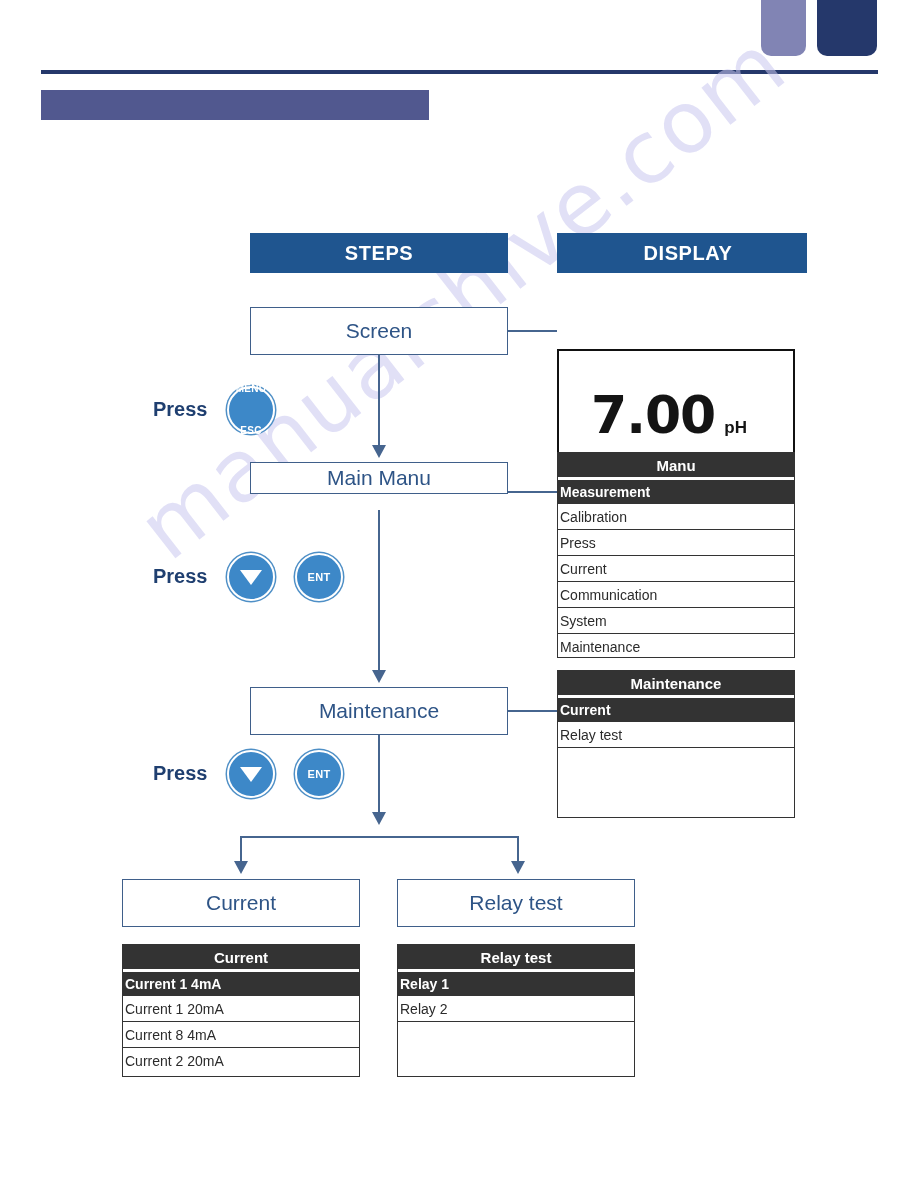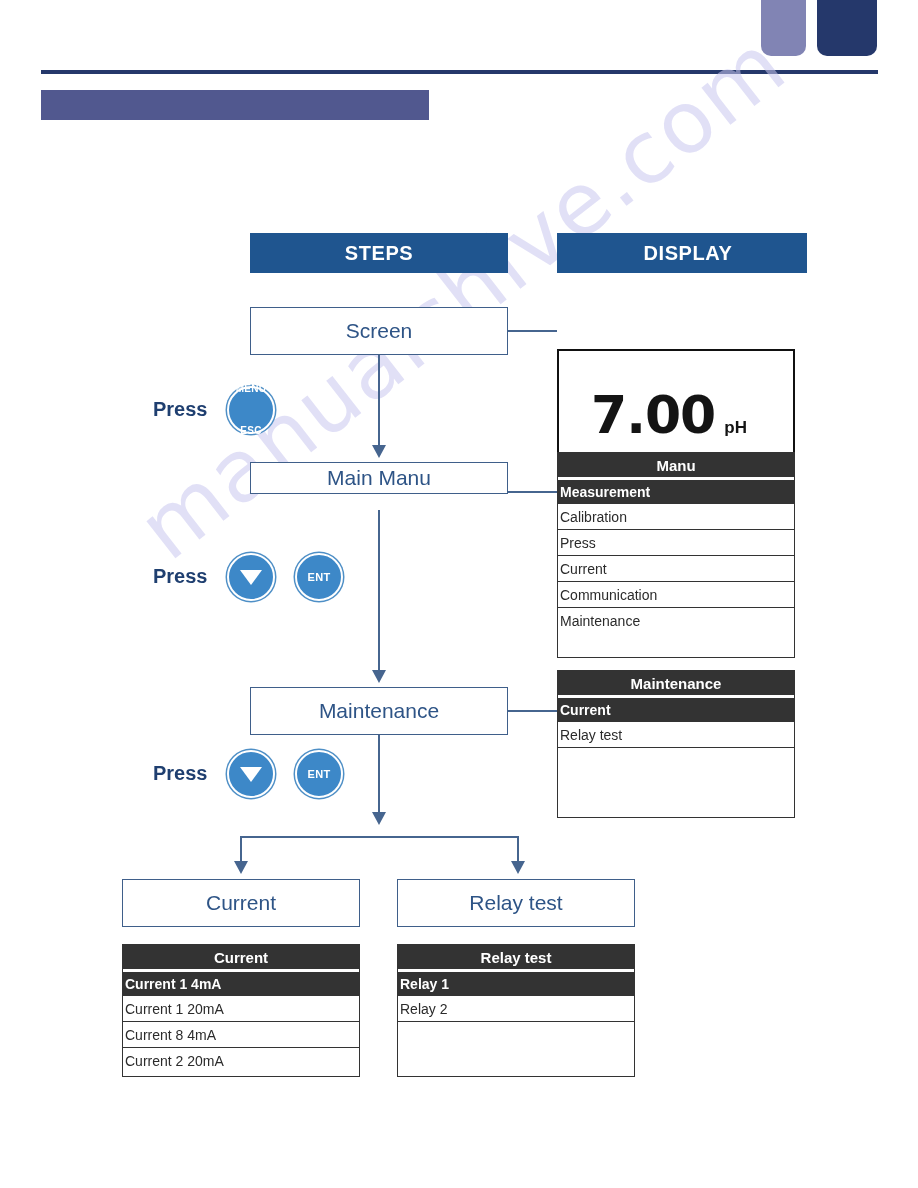--- a/index.html
+++ b/index.html
@@ -358,20 +358,23 @@
     <div class="lcd-row">
       <span>Press</span>
     </div>
     <div class="lcd-row">
       <span>Current</span>
     </div>
     <div class="lcd-row">
       <span>Communication</span>
     </div>
     <div class="lcd-row">
+      <span>System</span>
+    </div>
+    <div class="lcd-row">
       <span>Maintenance</span>
     </div>
   </div>
 
   <div class="lcd-list" id="lcd-maintenance">
     <div class="lcd-title">Maintenance</div>
     <div class="lcd-row sel">
       <span>Current</span>
     </div>
     <div class="lcd-row">

